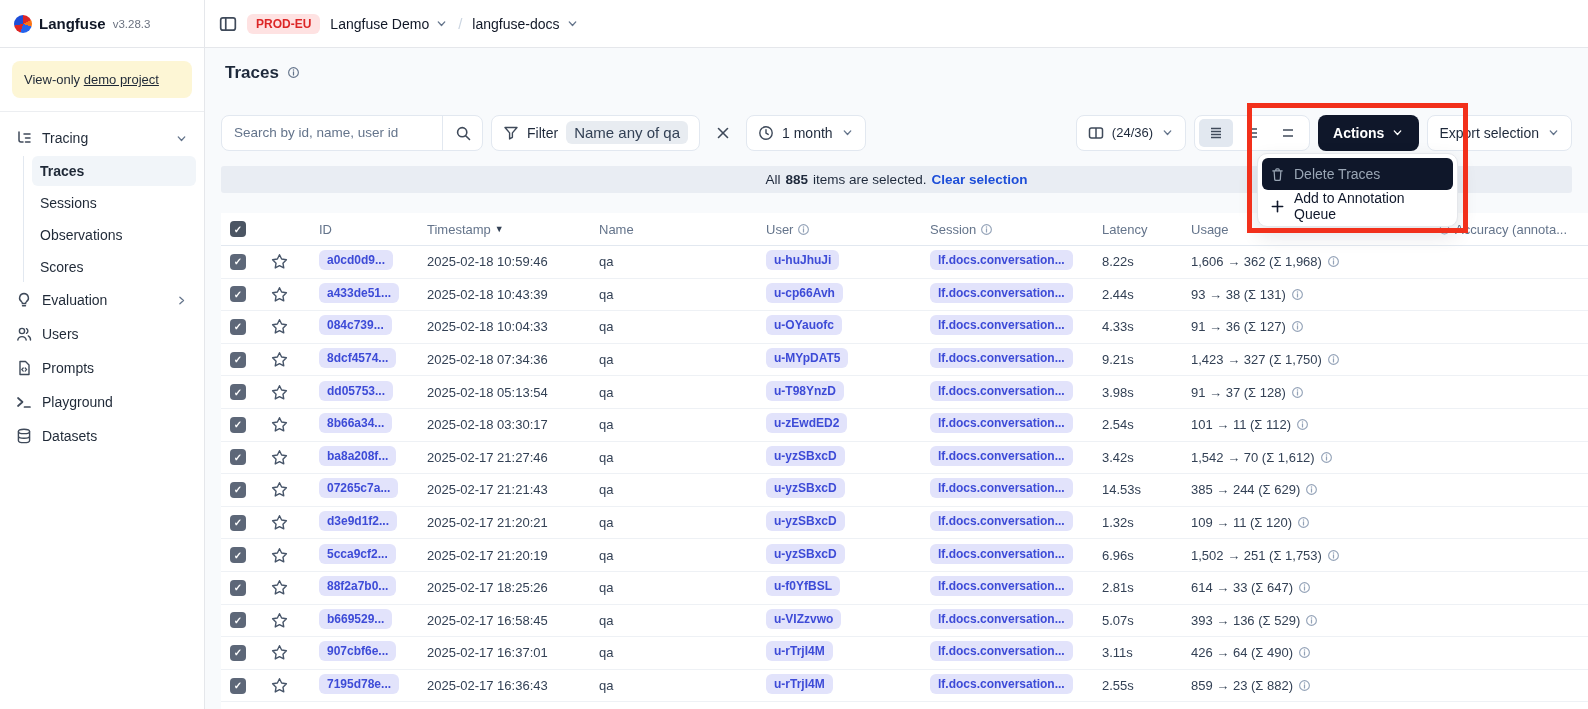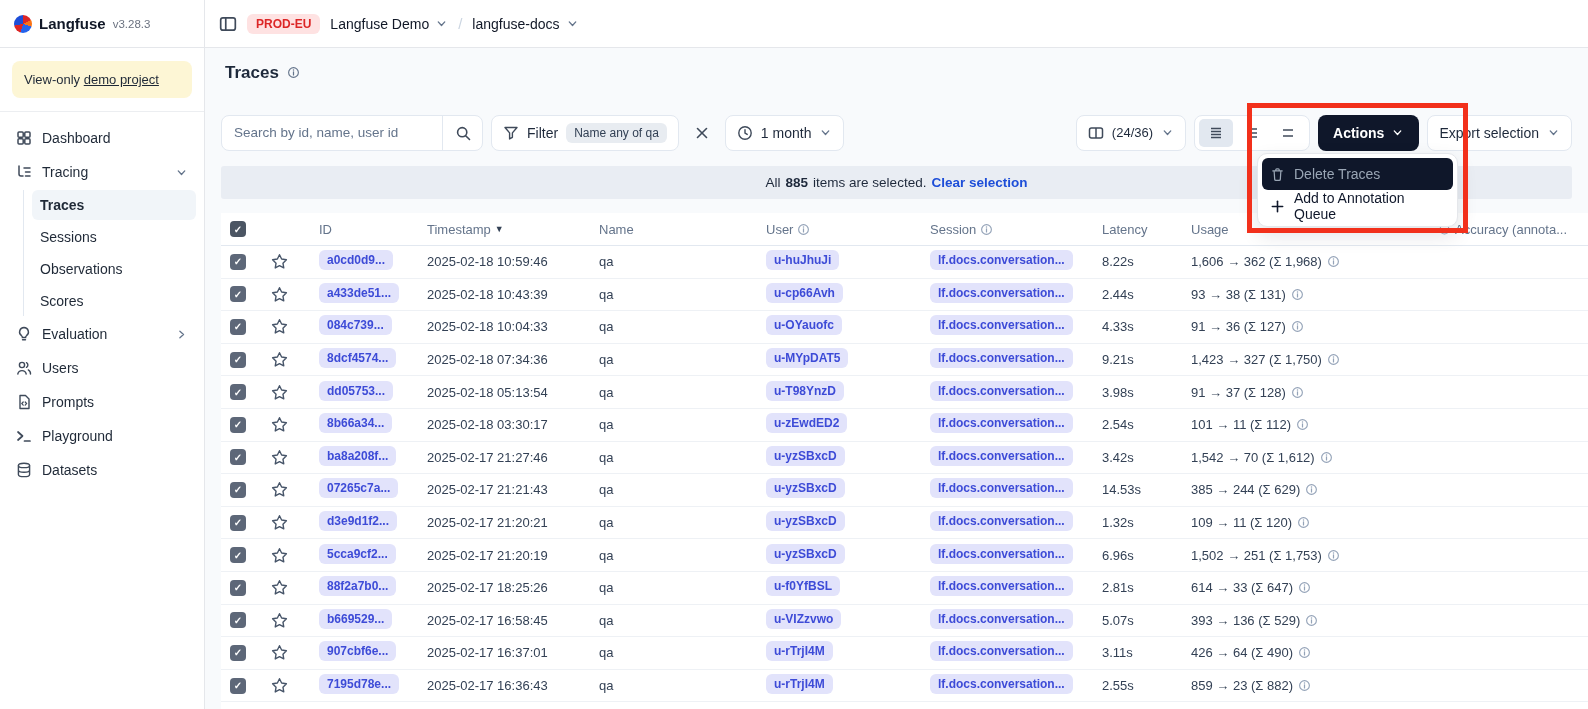--- a/index.html
+++ b/index.html
@@ -50,33 +50,33 @@
   .search { width:262px; height:36px; background:#fff; border:1px solid #e2e8f0;
     border-radius:8px; display:flex; align-items:stretch; overflow:hidden; }
   .search input { flex:1; border:none; outline:none; padding:0 12px; font-size:13.5px;
     color:#334155; background:transparent; font-family:"Liberation Sans", sans-serif; }
   .search input::placeholder { color:#64748b; }
   .search-btn { width:40px; display:flex; align-items:center; justify-content:center;
     border-left:1px solid #e2e8f0; cursor:pointer; }
   .tbtn { height:36px; background:#fff; border:1px solid #e2e8f0; border-radius:8px;
     display:flex; align-items:center; gap:8px; padding:0 11px; font-size:14px; color:#1e293b;
     cursor:pointer; white-space:nowrap; }
-  .pill { background:#e8ecf1; border-radius:6px; padding:3px 8px; font-size:12px; color:#334155; }
+  .pill { background:#e8ecf1; border-radius:6px; padding:3px 8px; font-size:15px; color:#334155; }
   .xbtn { width:30px; height:30px; display:flex; align-items:center; justify-content:center;
     cursor:pointer; color:#334155; }
   .spacer { flex:1; }
   .density { padding:0 4px; gap:2px; }
   .dbtn { width:34px; height:28px; display:flex; align-items:center; justify-content:center;
     border-radius:5px; cursor:pointer; }
   .dbtn.on { background:#e2e8f0; }
   .btn-dark { height:36px; background:#0f172a; color:#fff; border-radius:8px; border:none;
     display:flex; align-items:center; gap:7px; padding:0 15px; font-size:14px; font-weight:bold;
     cursor:pointer; }
 
-  .banner { position:absolute; top:166px; left:16px; right:16px; height:33px;
+  .banner { position:absolute; top:166px; left:16px; right:16px; height:27px;
     background:#e9edf3; display:flex; align-items:center; justify-content:center; gap:5px;
     font-size:13.5px; color:#1e293b; border-radius:3px; }
   .banner b { font-weight:bold; }
   .banner a { color:#1d4ed8; font-weight:bold; text-decoration:none; cursor:pointer; }
 
   
   .table { position:absolute; top:213px; left:16px; right:0; bottom:0; background:#fff; }
   .tr { display:grid; grid-template-columns:30px 28px 88px 152px 147px 144px 152px 69px 227px 137px 148px 1fr;
     align-items:center; height:32.6px; border-bottom:1px solid #eef1f5;gap:20px; }
   .thead { height:33px; border-bottom:1px solid #e2e8f0; color:#64748b; font-size:13px; }
@@ -221,26 +221,20 @@
       <span class="brand-version">v3.28.3</span>
     </div>
     <div class="notice">
       <span>View-only</span>
       <u>demo project</u>
     </div>
     <div class="side-divider"></div>
     <nav class="nav">
       <div class="nav-row">
         <svg class="icn" viewBox="0 0 16 16">
-            <use href="#i-grid"></use>
-          </svg>
-        <span class="grow">Dashboard</span>
-      </div>
-      <div class="nav-row">
-        <svg class="icn" viewBox="0 0 16 16">
             <use href="#i-tree"></use>
           </svg>
         <span class="grow">Tracing</span>
         <svg class="chev" viewBox="0 0 16 16">
             <use href="#i-chev-down"></use>
           </svg>
       </div>
       <div class="subnav">
         <div class="nav-row active">
           <span class="grow">Traces</span>

